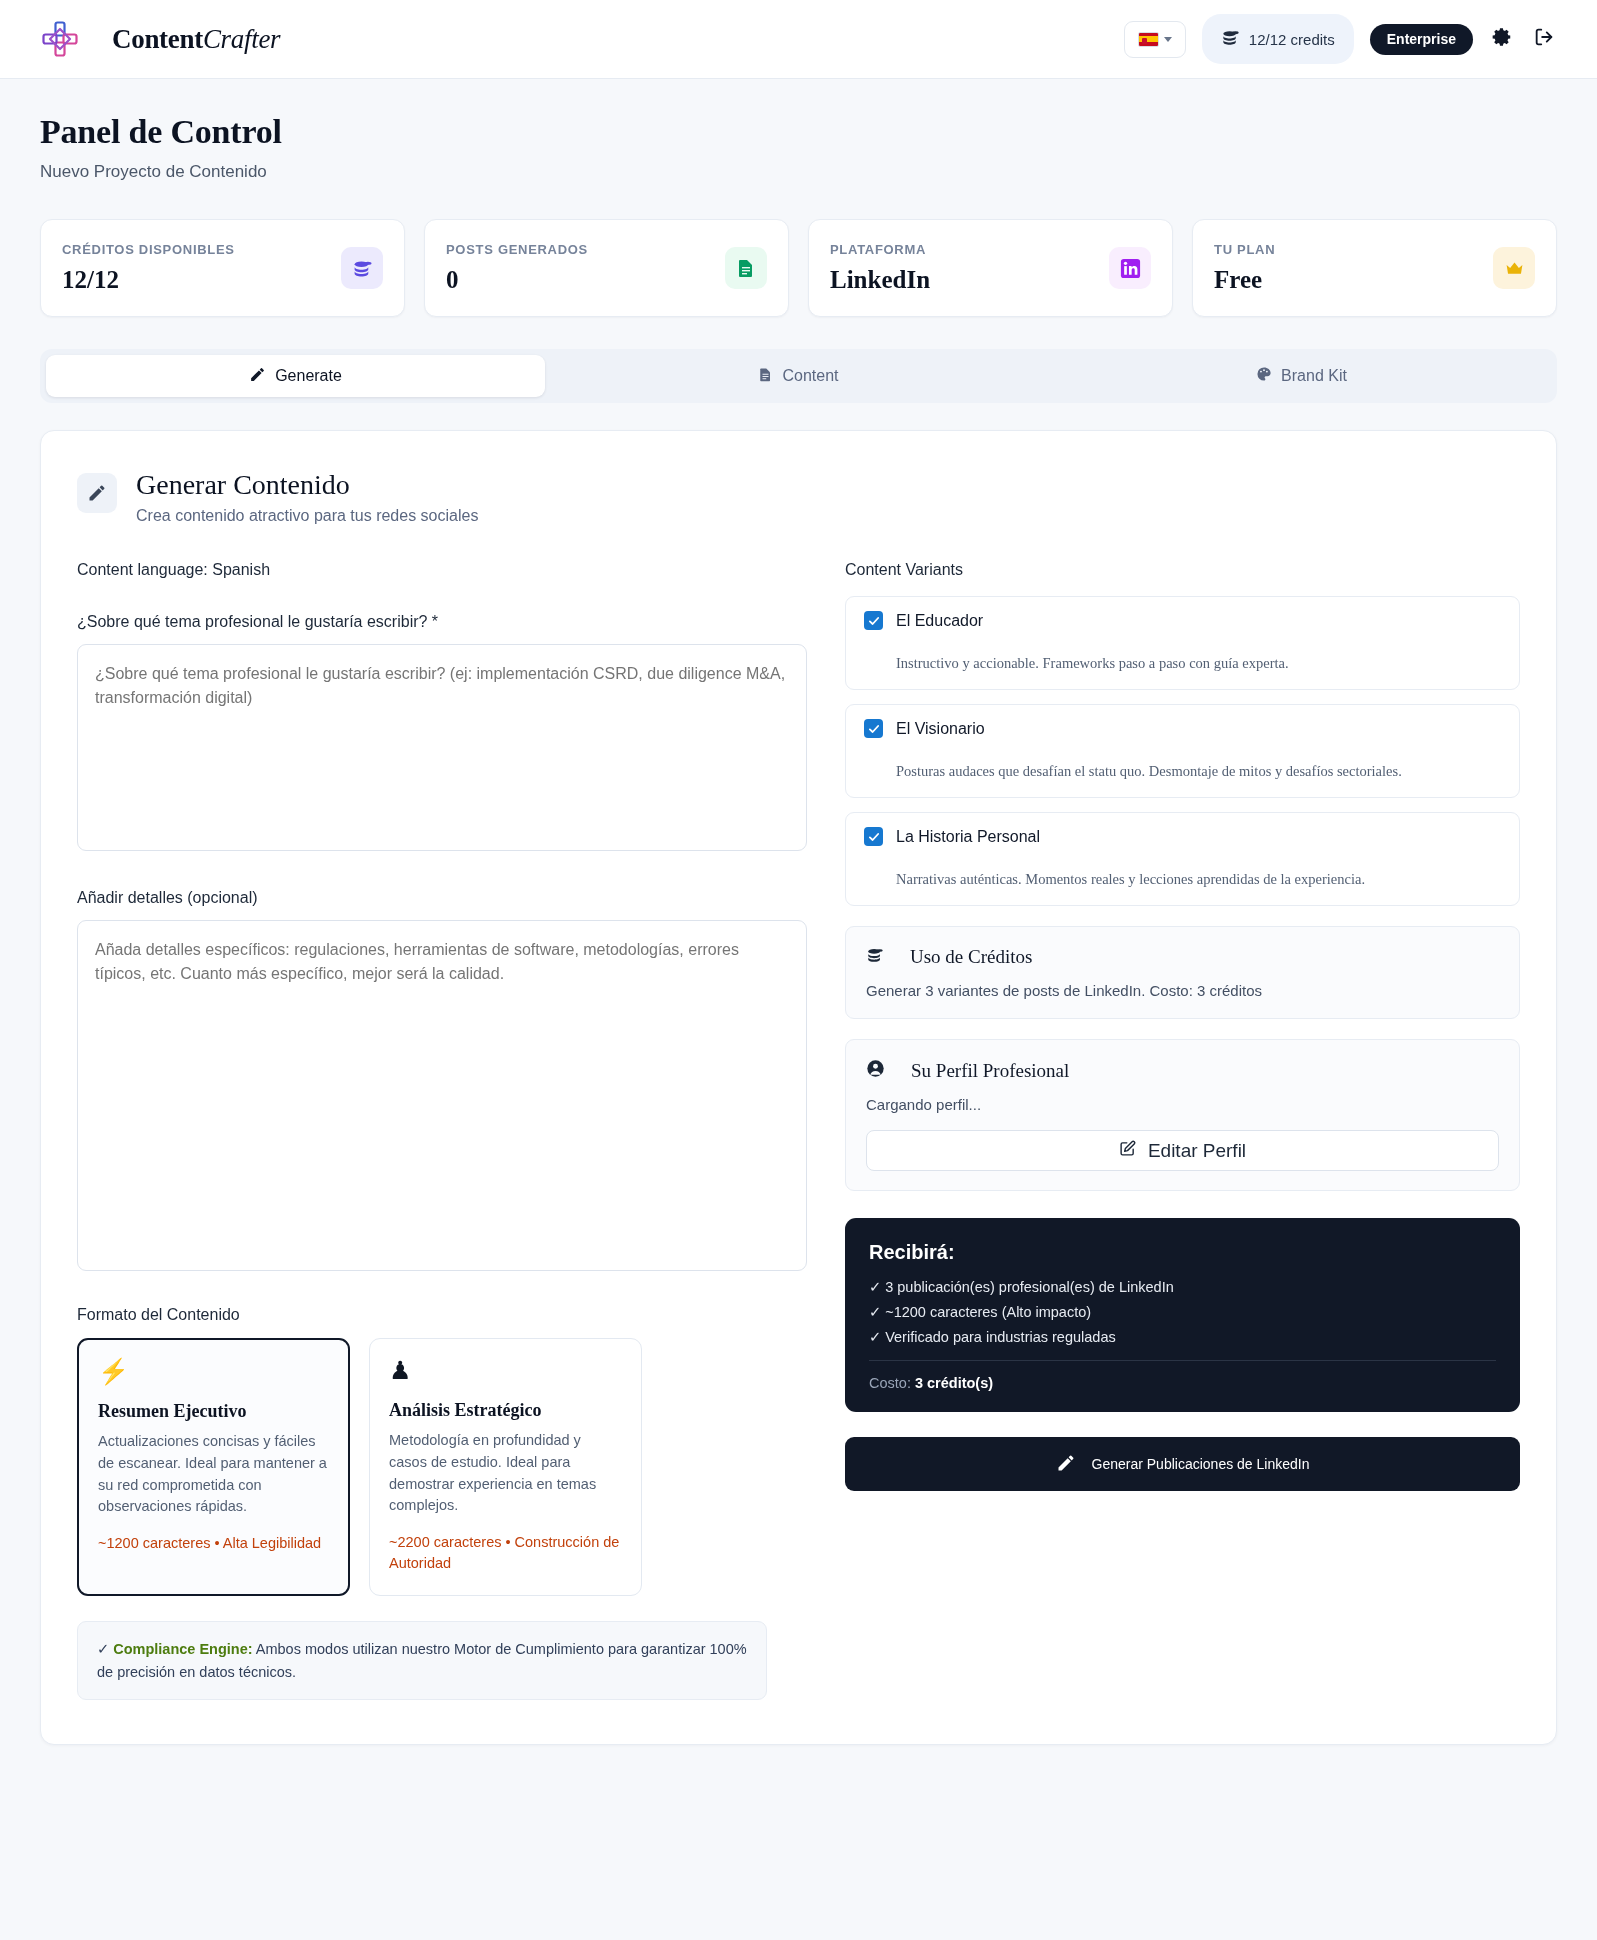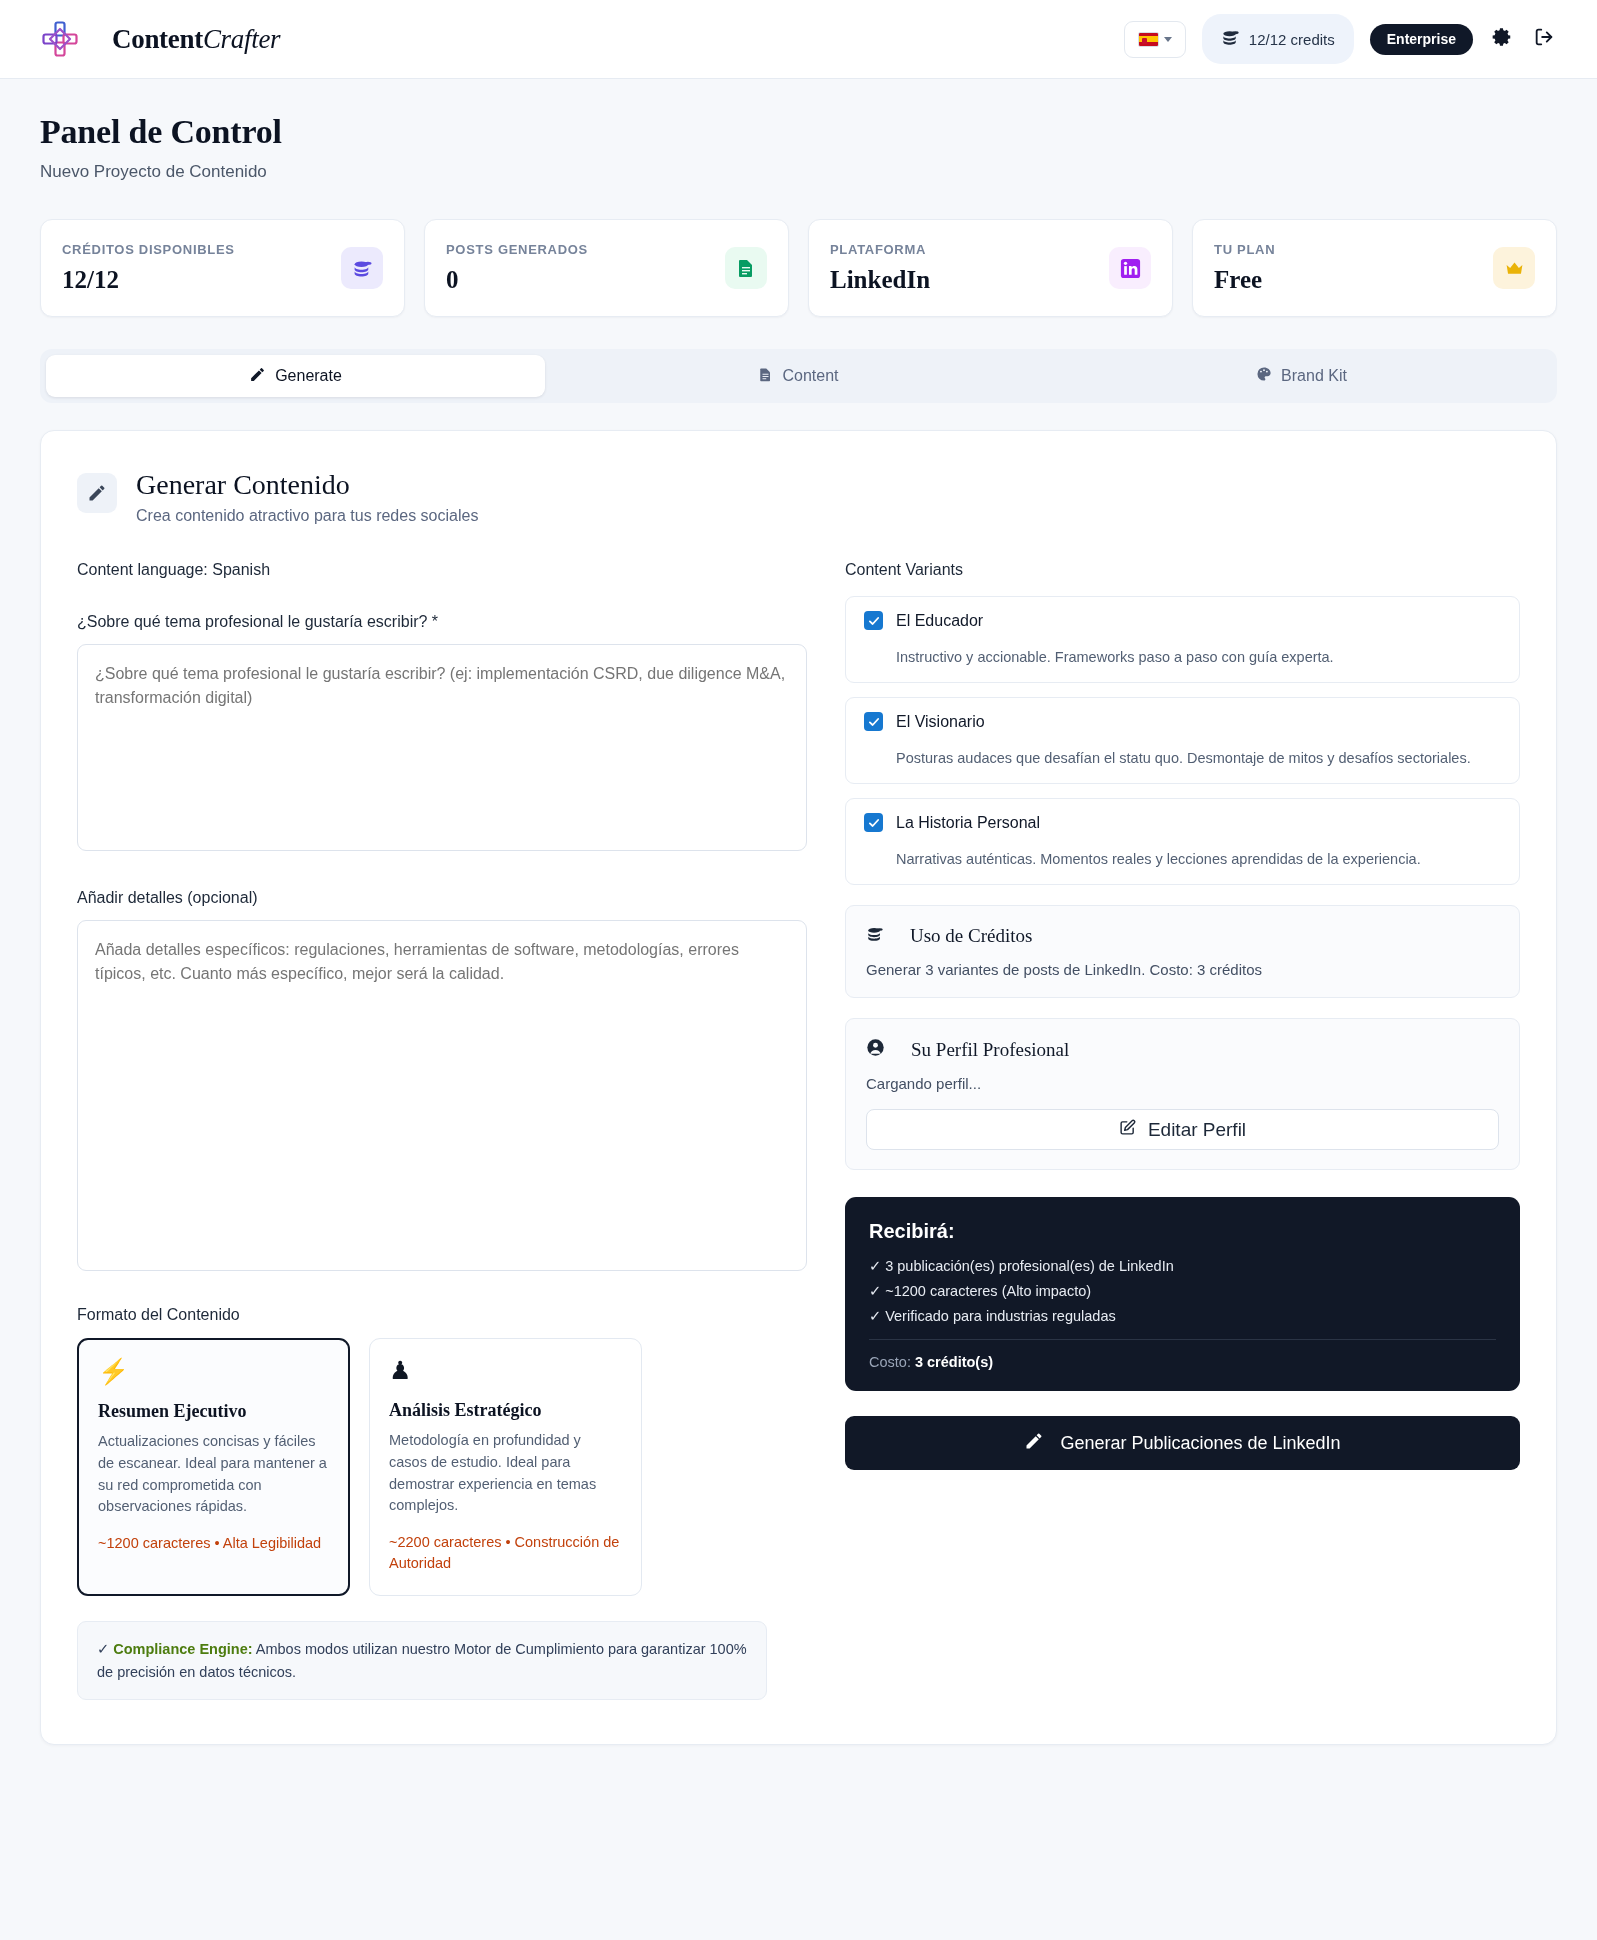--- a/index.html
+++ b/index.html
@@ -144,21 +144,21 @@
   .variant {
     border: 1px solid #e7ecf3; border-radius: 9px; padding: 14px 18px 17px 18px;
     margin-bottom: 14px; background: #fff;
   }
   .variant-row { display: flex; align-items: center; gap: 13px; }
   .cbx {
     width: 19px; height: 19px; border-radius: 4px; background: #1678d0;
     display: flex; align-items: center; justify-content: center; flex: 0 0 19px;
   }
   .variant-name { font-size: 16px; color: #101828; }
-  .variant-desc { font-size: 14.5px; color: #525f73; margin-top: 19px; margin-left: 32px; }
+  .variant-desc { font-size: 14.5px; color: #525f73; margin-top: 25px; margin-left: 32px; font-family: Liberation Serif, serif; }
 
   .box {
     border: 1px solid #e7ecf3; border-radius: 9px; background: #fafbfd;
     padding: 19px 20px; margin-top: 20px;
   }
   .box-head { display: flex; align-items: center; gap: 26px; }
   .box-title { font-size: 17px; color: #101828; }
   .box-title.serif { font-family: "Liberation Serif", serif; font-size: 19px; }
   .box-body { font-size: 15px; color: #434f63; margin-top: 14px; }
 
@@ -173,21 +173,21 @@
   }
   .dp-title { font-size: 20px; font-weight: bold; margin-bottom: 15px; }
   .dp-item { font-size: 14.5px; color: #e7ebf2; margin-bottom: 9px; }
   .dp-rule { height: 1px; background: #2b3445; margin: 15px 0 14px 0; }
   .dp-cost { font-size: 14.5px; color: #9aa5b8; }
   .dp-cost b { color: #fff; }
 
   .btn-primary {
     margin-top: 25px; width: 100%; height: 54px; background: #111827; border-radius: 9px;
     display: flex; align-items: center; justify-content: center; gap: 16px;
-    color: #fff; font-size: 18px; font-weight: 500;
+    color: #fff; font-size: 14px; font-weight: 500;
   }
 </style>
 </head>
 <body>
 
 <div class="topbar">
   <div class="brand">
     <span class="logo-mark">
       <svg width="40" height="40" viewBox="0 0 40 40">
         <g fill="none" stroke-width="2.2" stroke-linejoin="round">

